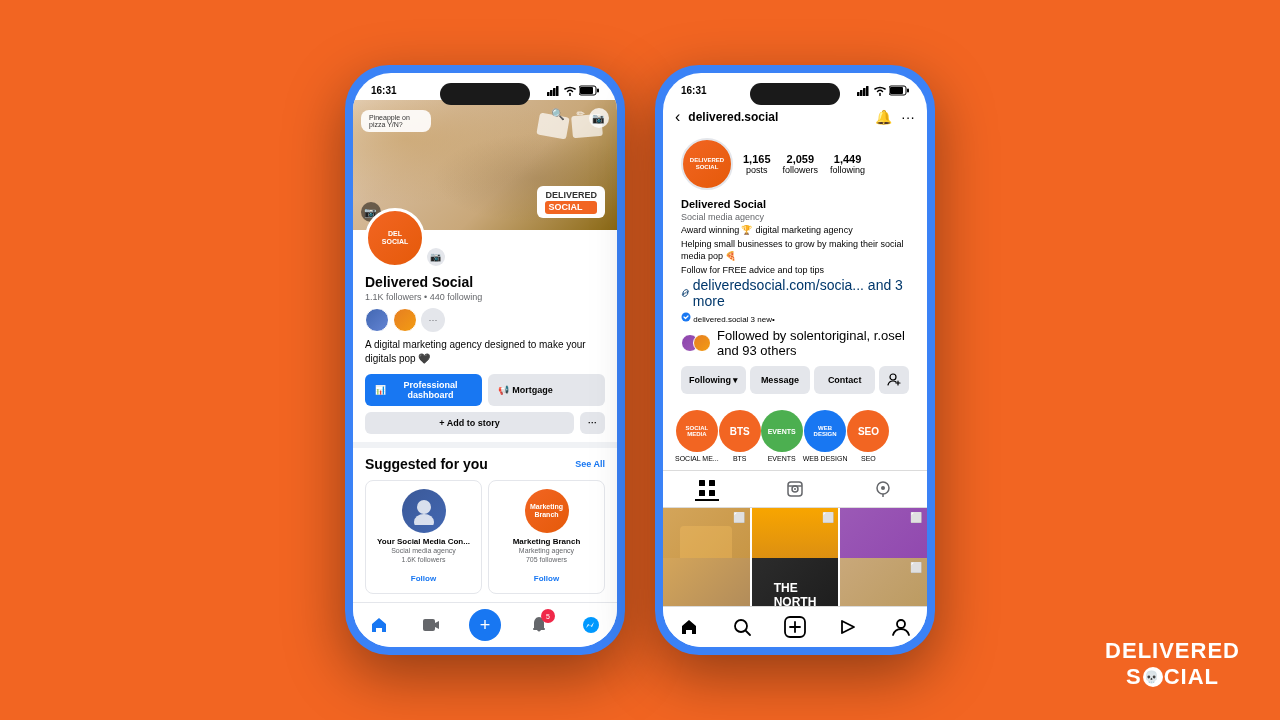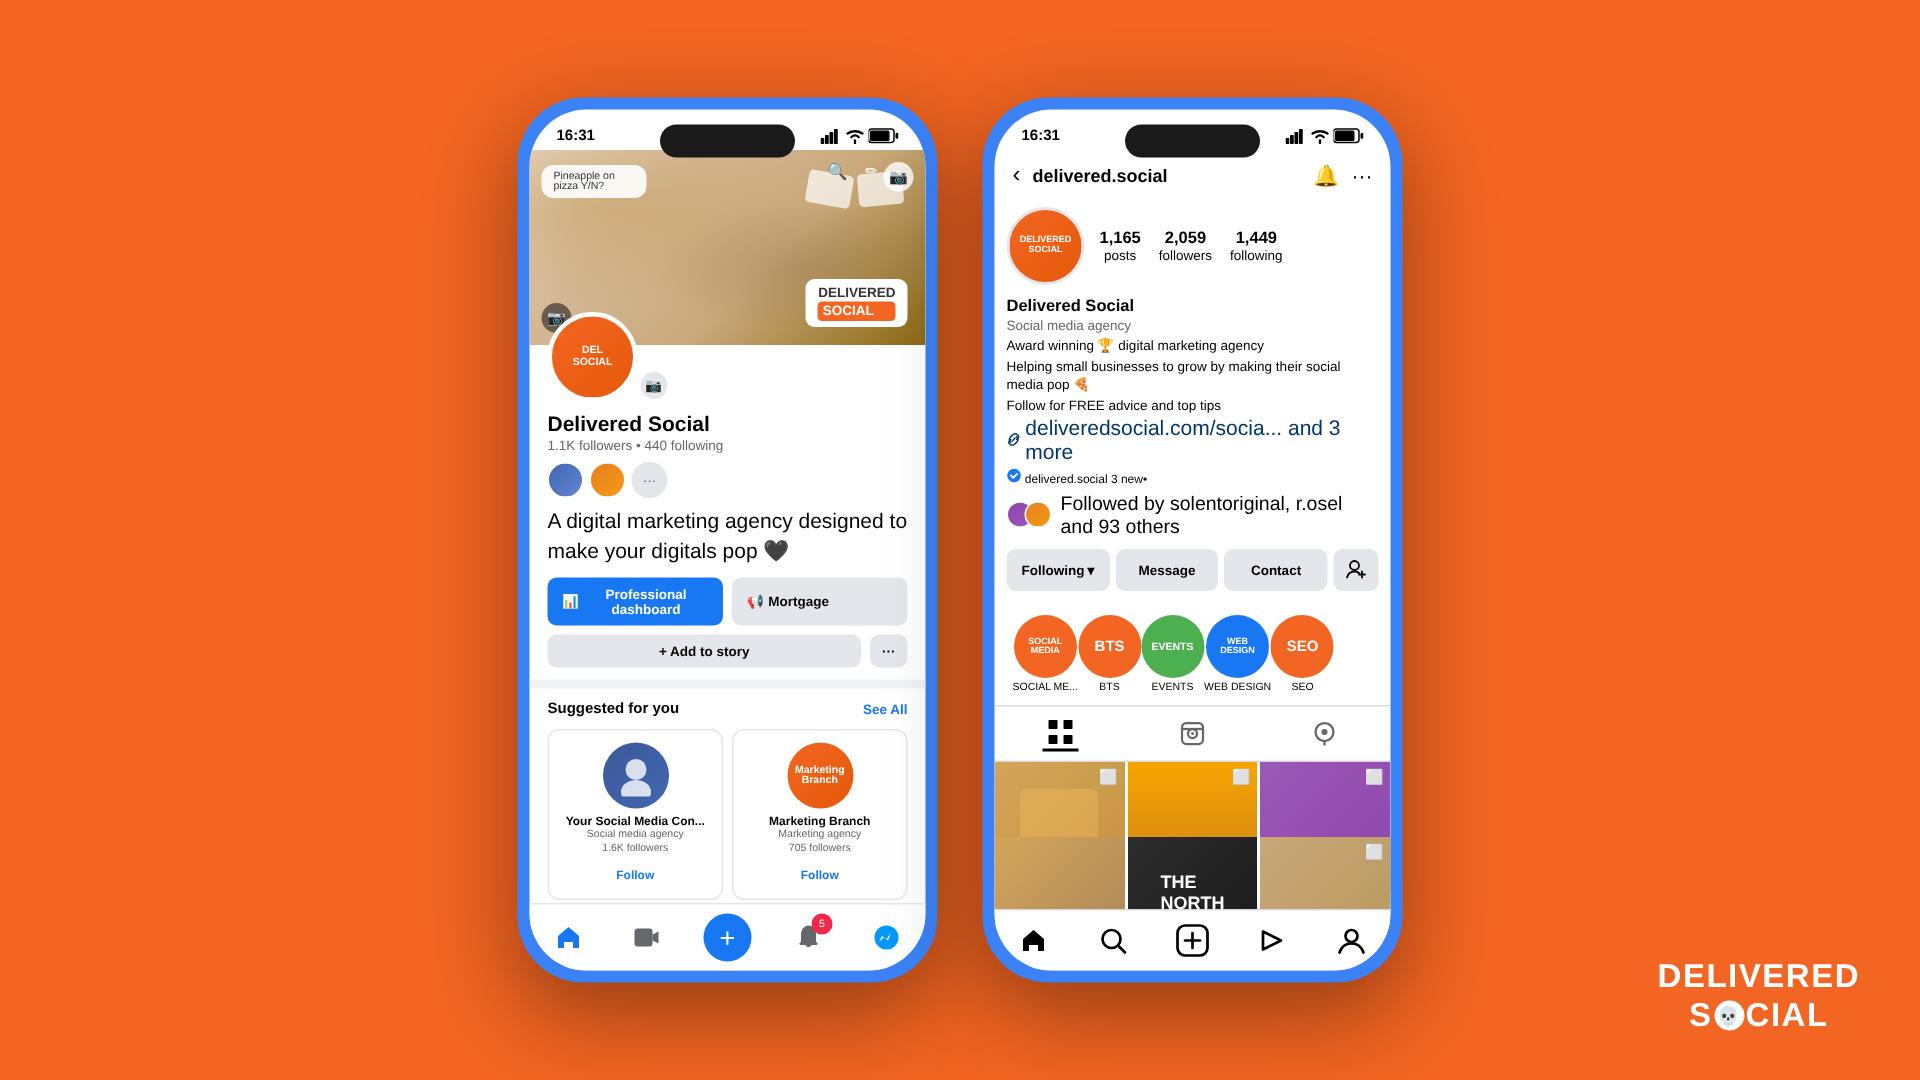--- a/index.html
+++ b/index.html
@@ -250,21 +250,21 @@
       border-radius: 50%;
       background: #e4e6eb;
       display: flex;
       align-items: center;
       justify-content: center;
       font-size: 9px;
       color: #65676b;
     }
 
     .fb-bio {
-      font-size: 14px;
+      font-size: 10px;
       color: #050505;
       margin-bottom: 8px;
       line-height: 1.4;
     }
 
     .fb-buttons-row {
       display: flex;
       gap: 6px;
       margin-bottom: 6px;
     }
@@ -336,21 +336,21 @@
     }
 
     .fb-suggested-header {
       display: flex;
       justify-content: space-between;
       align-items: center;
       margin-bottom: 8px;
     }
 
     .fb-suggested-title {
-      font-size: 10px;
+      font-size: 14px;
       font-weight: 700;
       color: #050505;
       text-align: right;
     }
 
     .fb-see-all {
       font-size: 9px;
       color: #1877F2;
       font-weight: 600;
     }
@@ -500,21 +500,21 @@
       font-size: 14px;
       color: #000;
     }
 
     .ig-more {
       font-size: 14px;
       color: #000;
     }
 
     .ig-profile-section {
-      padding: 4px 8px 8px;
+      padding: 4px 18px 8px;
       flex-shrink: 0;
     }
 
     .ig-profile-row {
       display: flex;
       align-items: center;
       gap: 10px;
       margin-bottom: 8px;
     }
 

